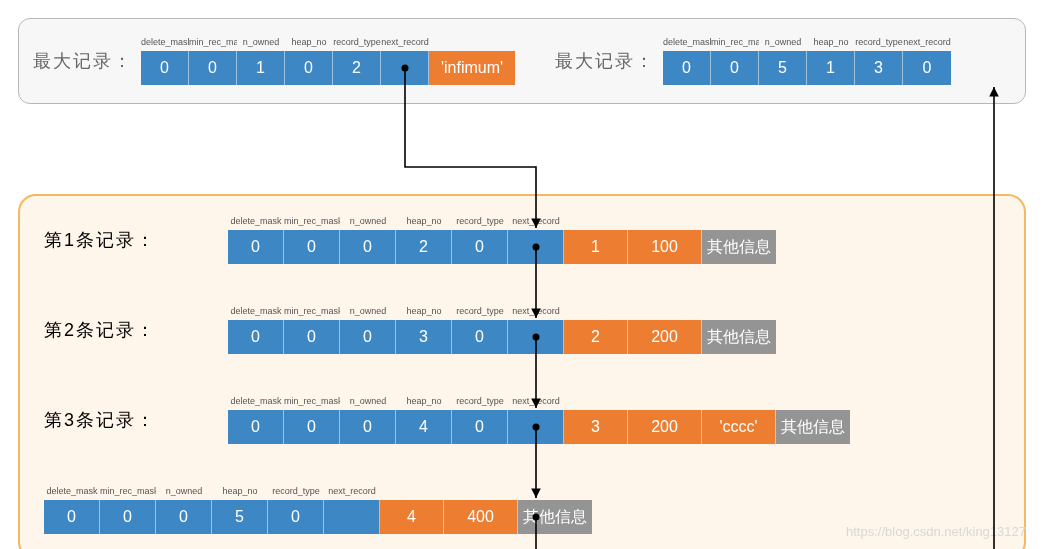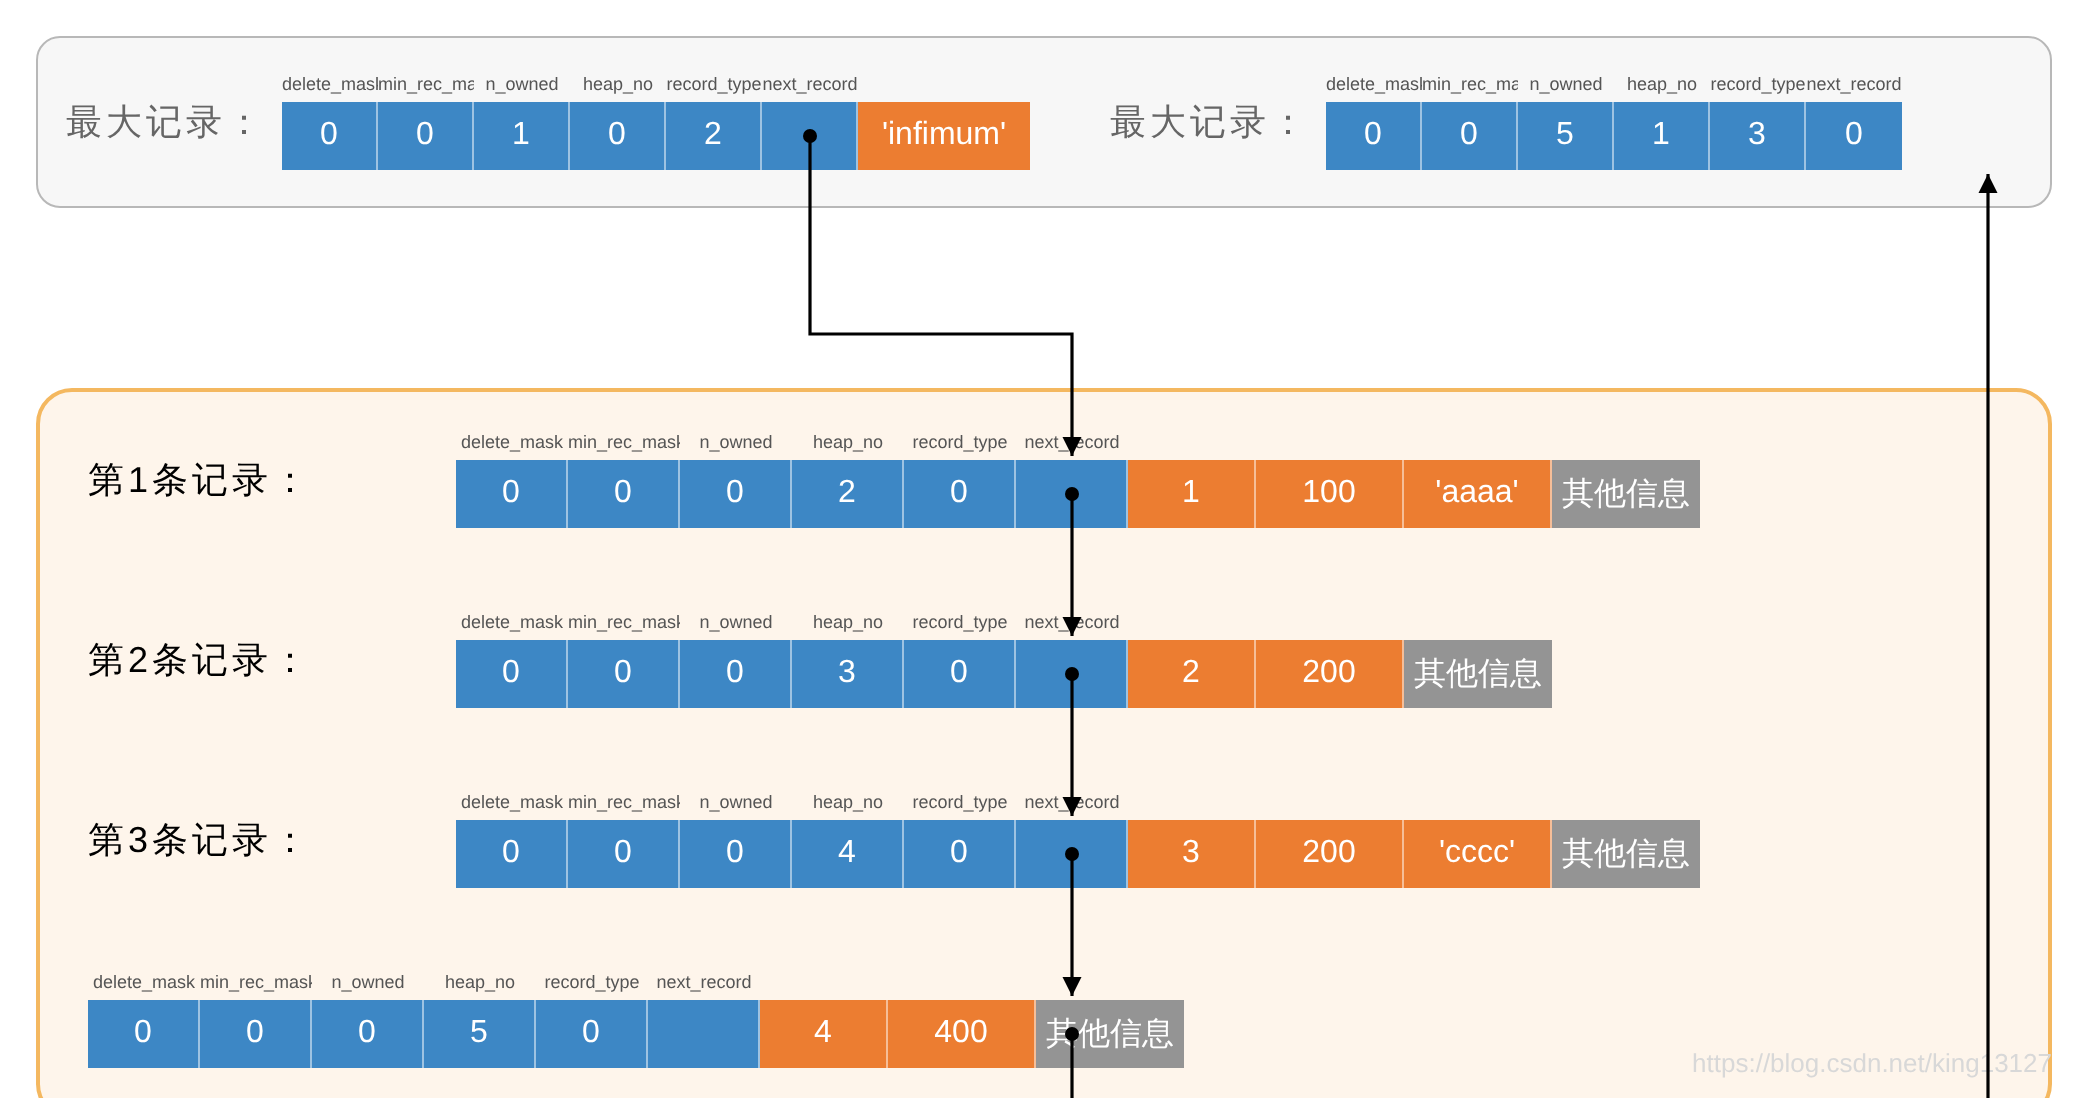--- a/index.html
+++ b/index.html
@@ -155,21 +155,20 @@
         </div>
         <div class="cells">
           <div class="cell blue" style="width: 56px;">0</div>
           <div class="cell blue" style="width: 56px;">0</div>
           <div class="cell blue" style="width: 56px;">0</div>
           <div class="cell blue" style="width: 56px;">2</div>
           <div class="cell blue" style="width: 56px;">0</div>
           <div class="cell blue" id="row-next-0" style="width: 56px;"></div>
           <div class="cell orange" style="width: 64px;">1</div>
           <div class="cell orange" style="width: 74px;">100</div>
-          <div class="cell orange" style="width: 74px;">'aaaa'</div>
           <div class="cell grey" style="width: 74px;">其他信息</div>
         </div>
       </div>
     </div>
     <div class="row">
       <div class="row-label">第2条记录：</div>
       <div class="cells-wrap">
         <div class="col-headers">
           <div style="width: 56px;">delete_mask</div>
           <div style="width: 56px;">min_rec_mask</div>

